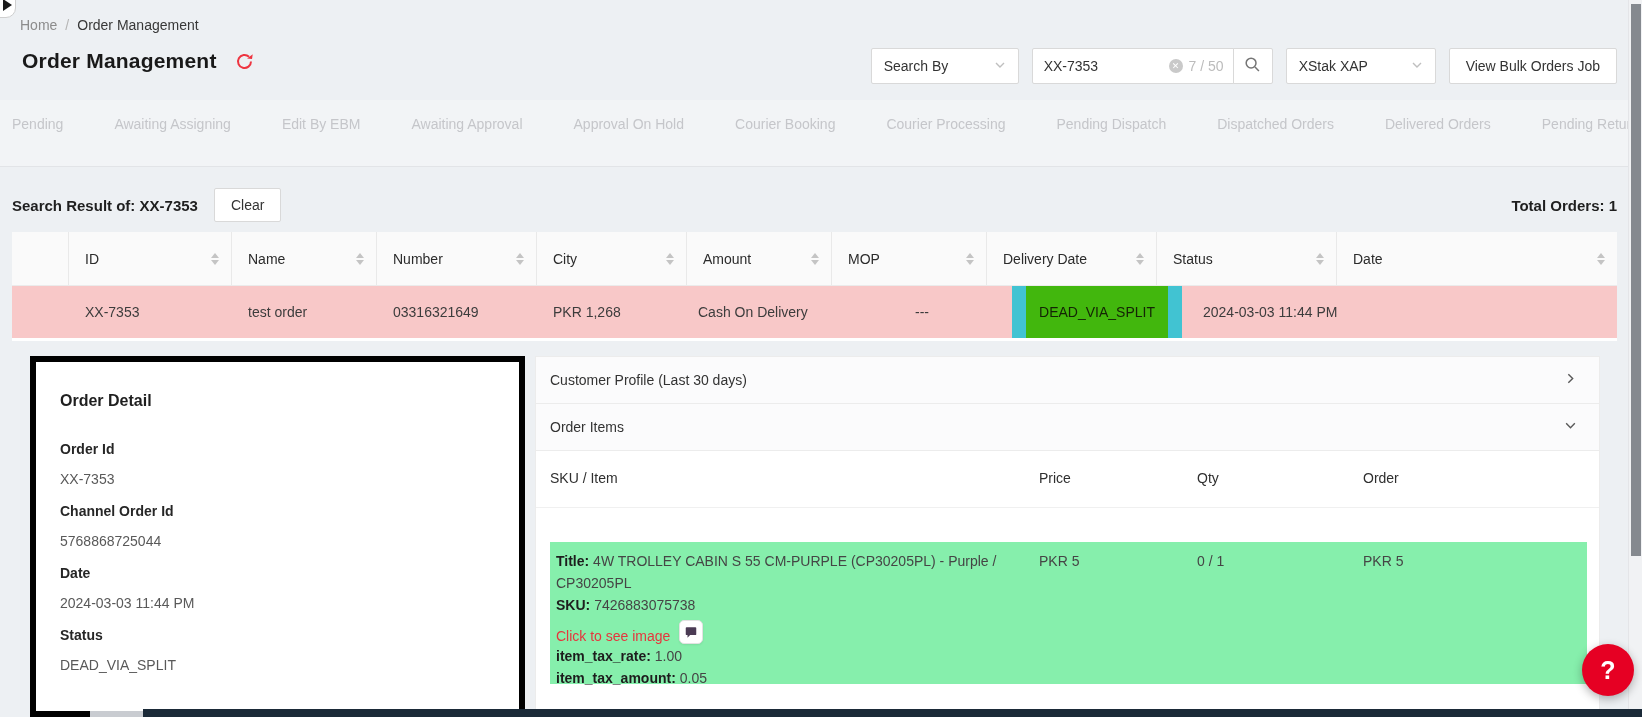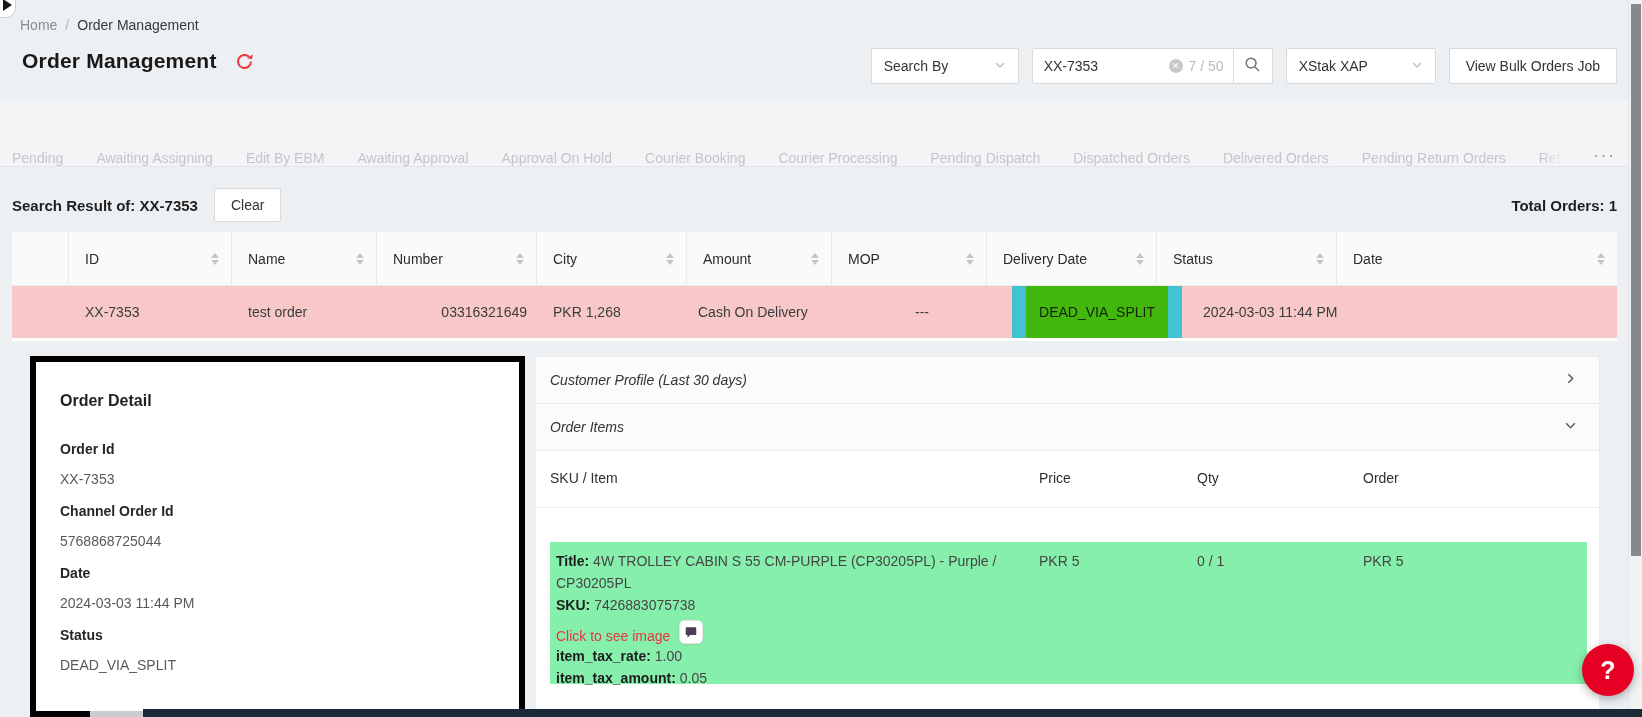--- a/index.html
+++ b/index.html
@@ -30,21 +30,21 @@
   .search-box{width:202px;border-radius:2px 0 0 2px;padding:0 9px;}
   .search-box input{border:0;outline:0;flex:1;min-width:0;font-size:14px;color:#333;font-family:inherit;background:transparent;}
   .clear-chip{width:14px;height:14px;border-radius:50%;background:#c9c9c9;color:#fff;font-size:9px;line-height:14px;
       text-align:center;margin:0 6px 0 2px;cursor:pointer;flex:none;}
   .counter{color:#bcbcbc;white-space:nowrap;}
   .search-btn{width:40px;border-radius:0 2px 2px 0;margin-left:-1px;justify-content:center;cursor:pointer;}
   .btn{padding:0 16px;cursor:pointer;white-space:nowrap;}
 
   
   .tabs-bar{position:absolute;left:0;top:100px;width:1628px;height:67px;background:#f2f4f6;
-    border-bottom:1px solid #e2e4e7;display:flex;align-items:flex-end;padding:16px 12px 0 12px;gap:33px;}
+    border-bottom:1px solid #e2e4e7;display:flex;align-items:flex-start;padding:16px 12px 0 12px;gap:51px;}
   .tab{color:#c5c6ca;font-size:14px;white-space:nowrap;cursor:pointer;}
   .tab-clip{position:relative;max-width:80px;overflow:hidden;}
   .tab-clip .fade{position:absolute;right:0;top:0;bottom:0;width:26px;
     background:linear-gradient(to right, rgba(242,244,246,0), #f2f4f6);}
   .tab-more{color:#8c8c8c;font-size:17px;letter-spacing:2px;cursor:pointer;margin-left:-6px;}
 
   
   .result-bar{position:absolute;left:12px;top:186px;width:1605px;height:38px;display:flex;align-items:center;}
   .result-label{font-weight:bold;font-size:15px;color:#1f1f1f;}
   .clear-btn{height:34px;margin-left:16px;}
@@ -54,41 +54,41 @@
   .orders-card{position:absolute;left:12px;top:232px;width:1605px;height:109px;background:#fff;}
   .thead{display:flex;height:54px;background:#fafafa;border-bottom:1px solid #ebebeb;}
   .th{display:flex;align-items:center;padding:0 10px 0 16px;color:#2b2b2b;border-right:1px solid #e9e9e9;}
   .th:last-child{border-right:0;}
   .sorter{display:inline-flex;flex-direction:column;gap:2px;margin-left:auto;padding-right:2px;}
   .sorter i{width:0;height:0;border-left:4px solid transparent;border-right:4px solid transparent;display:block;}
   .sorter .up{border-bottom:5px solid #c4c4c4;}
   .sorter .dn{border-top:5px solid #c4c4c4;}
   .trow{display:flex;height:52px;background:#f8c8c8;cursor:pointer;}
   .td{display:flex;align-items:center;padding:0 10px 0 16px;color:#3c3c3c;}
-  .c0{width:57px;} .c1{width:163px;} .c2{width:145px;} .c3{width:160px;justify-content:flex-end;} .c4{width:150px;}
+  .c0{width:57px;} .c1{width:163px;} .c2{width:145px;} .c3{width:160px;} .c4{width:150px;}
   .c5{width:145px;} .c6{width:155px;} .c7{width:170px;} .c8{width:180px;} .c9{flex:1;}
   .td.center{justify-content:center;padding:0;}
   .badge-outer{width:170px;height:52px;background:#41c3d2;padding:0 14px;display:flex;}
   .badge-inner{flex:1;background:#42b70d;display:flex;align-items:center;justify-content:center;color:#123;
     color:#142405;font-size:14px;}
 
   
   .detail-card{position:absolute;left:30px;top:356px;width:495px;height:361px;background:#fff;
     border:6px solid #000000;padding:24px 24px 0 24px;overflow:hidden;}
   .detail-card h2{margin:4px 0 0;font-size:16px;font-weight:bold;color:#1f1f1f;line-height:22px;}
   .fld-label{font-weight:bold;color:#262626;line-height:22px;margin-top:10px;}
   .fld-label.first{margin-top:26px;}
   .fld-value{color:#595959;line-height:22px;margin-top:8px;}
   .fld-label.clipped{margin-top:32px;}
 
   
   .right-card{position:absolute;left:535px;top:356px;width:1065px;height:361px;background:#fff;
     border:1px solid #ececec;overflow:hidden;}
   .section{height:47px;border-bottom:1px solid #ececec;display:flex;align-items:center;
-    padding:0 22px 0 14px;background:#fbfbfc;color:#333;cursor:pointer;font-style:italic;}
+    padding:0 22px 0 14px;background:#fbfbfc;color:#333;cursor:pointer;}
   .section .chev{margin-left:auto;}
   .items-head{position:relative;height:57px;border-bottom:1px solid #f0f0f0;}
   .items-head span{position:absolute;top:19px;color:#2f2f2f;}
   .ih0{left:14px;} .ih1{left:503px;} .ih2{left:661px;} .ih3{left:827px;}
   .item-block{position:relative;margin:34px 14px 0 14px;width:1037px;height:142px;background:#86efac;
     padding:8px 0 0 6px;}
   .line{line-height:22px;color:#454545;}
   .line b{color:#1d1d1d;}
   .title-line{width:452px;}
   .img-line{display:flex;align-items:flex-end;gap:9px;height:26px;margin:2px 0 1px 0;}

